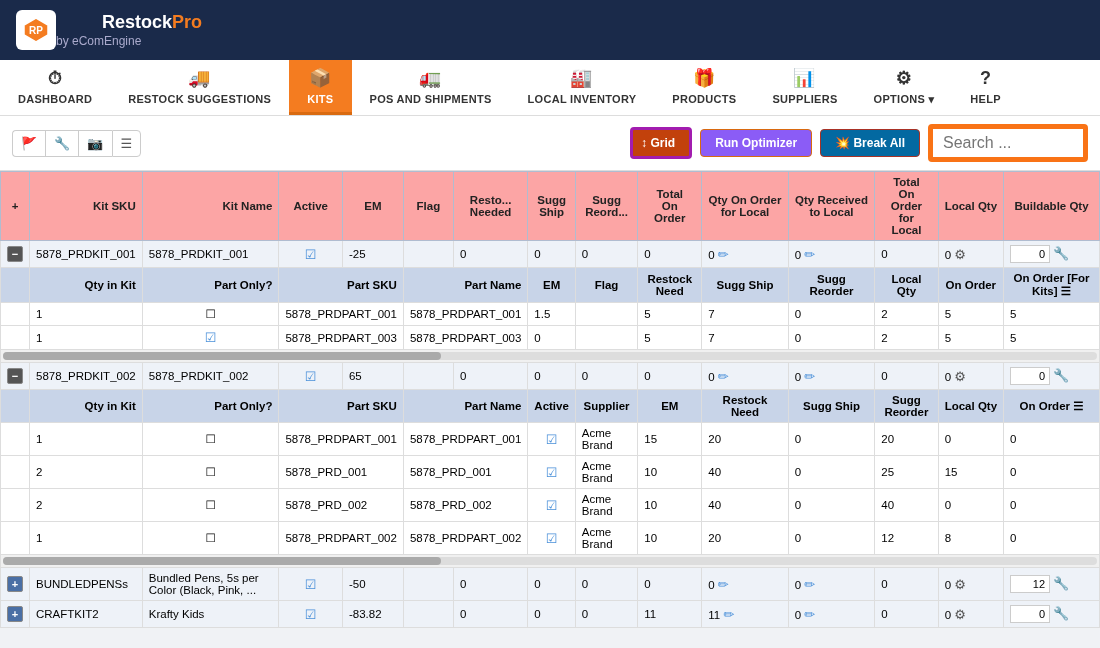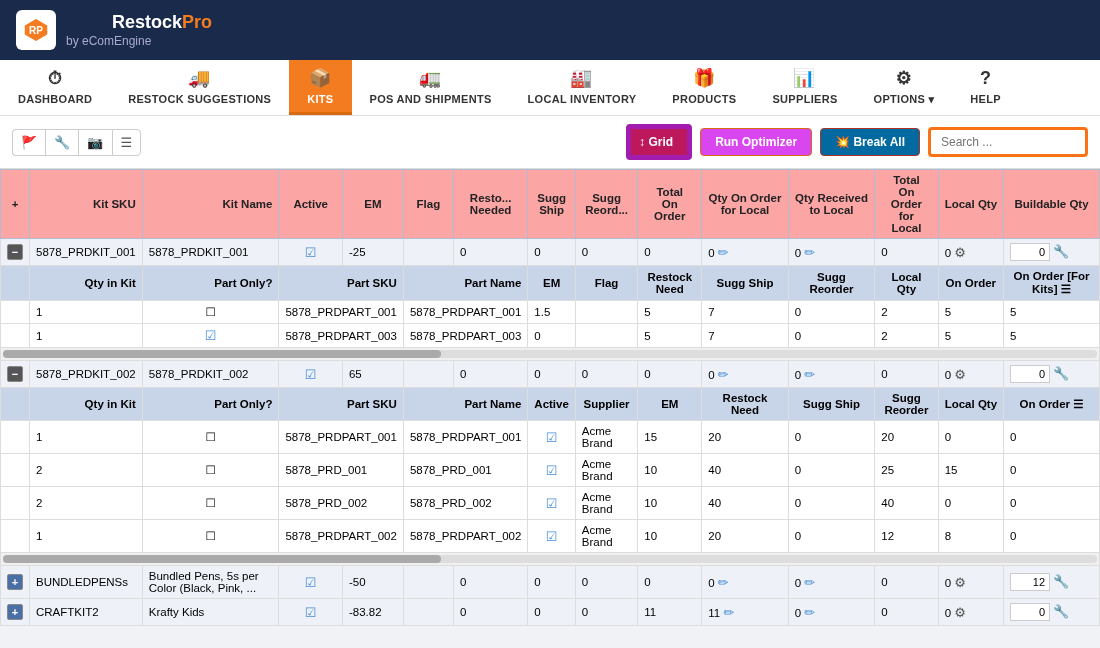--- a/index.html
+++ b/index.html
@@ -9,21 +9,20 @@
     .top-header {
       background: #1a2a4a;
       padding: 10px 16px;
       display: flex;
       align-items: center;
       height: 60px;
     }
     .logo-area {
       display: flex;
       align-items: center;
-      gap: 10px;
     }
     .logo-icon {
       width: 40px; height: 40px;
       background: #fff;
       border-radius: 6px;
       display: flex; align-items: center; justify-content: center;
       font-size: 18px;
     }
     .logo-text { color: #fff; line-height: 1.2; }
     .logo-text .restock { font-size: 18px; font-weight: bold; margin-left: 46px; }
@@ -84,29 +83,29 @@
     .btn-group .toolbar-btn:last-child { border-radius: 0 4px 4px 0; border-right: 1px solid #ccc; }
     .spacer { flex: 1; }
     .action-btn {
       padding: 6px 14px;
       border-radius: 4px;
       cursor: pointer;
       font-size: 12px;
       font-weight: bold;
       border: none;
     }
-    .btn-blue { background: #be185d; color: #fff; border: 5px solid #a21caf; padding-left: 8px; }
-    .btn-orange { background: #d946ef; color: #fff; border: 1px solid #d96a10; }
+    .btn-blue { background: #c2410c; color: #fff; border: 3px solid #a21caf; padding-left: 8px; }
+    .btn-orange { background: #8b5cf6; color: #fff; border: 1px solid #d96a10; }
     .btn-red { background: #0369a1; color: #fff; border: 1px solid #a93226; }
     .search-box {
       padding: 5px 10px;
-      border: 3px solid #f97316;
+      border: 5px solid #f97316;
       border-radius: 4px;
       width: 160px;
-      font-size: 12px;
+      font-size: 16px;
       color: #999;
     }
 
     
     .table-container {
       overflow-x: auto;
       background: #fff;
     }
     table {
       width: 100%;

